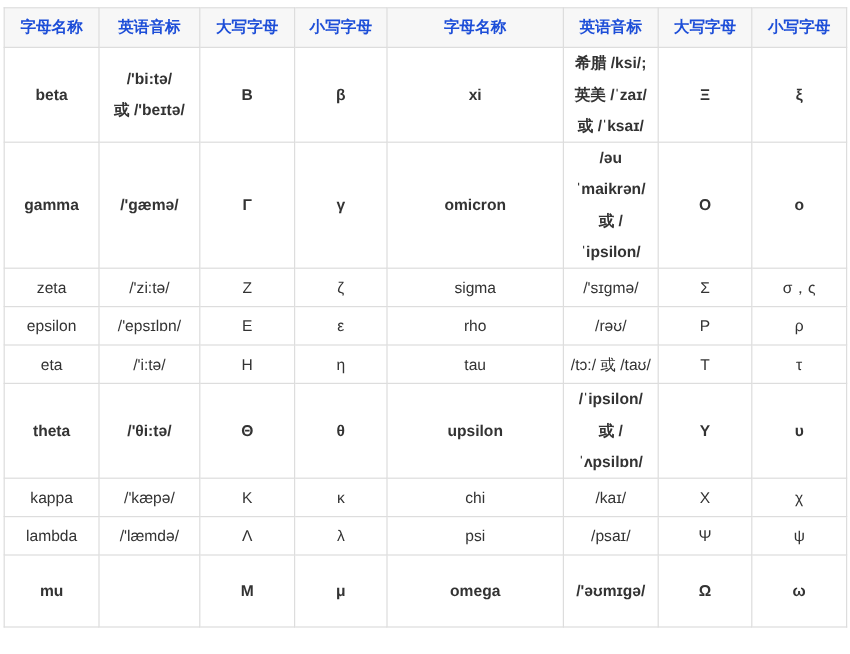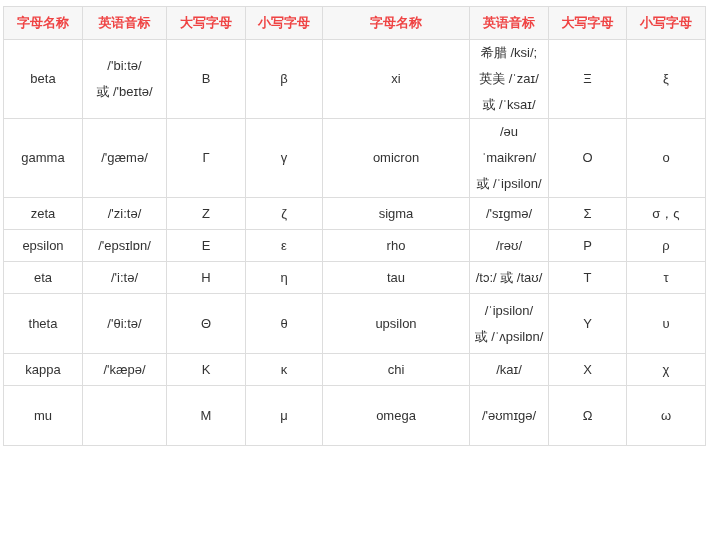--- a/index.html
+++ b/index.html
@@ -10,25 +10,25 @@
     border-collapse: collapse; table-layout: fixed;
     width: 702px;
     font-size: 13px;
   }
   table.greek th, table.greek td {
     border: 1px solid #dddddd;
     text-align: center; vertical-align: middle;
     padding: 0 4px; line-height: 26px;
   }
   table.greek th {
-    background: #f7f7f7; font-weight: bold; color: #ef4444;
+    background: #f7f7f7; font-weight: bold; color: #1d4ed8;
     font-size: 13px; height: 32px;
   }
   table.greek tr.single td { height: 31px; }
-  table.greek tr.double td { height: 59px; }
+  table.greek tr.double td { height: 59px; font-weight: bold; }
   .line { display: block; line-height: 26px; }
 </style>
 </head>
 <body>
 
 <table class="greek">
   <colgroup>
     <col style="width:79px">
       <col style="width:84px">
       <col style="width:79px">
@@ -146,20 +146,34 @@
         </td>
         <td>Κ</td>
         <td>κ</td>
         <td>chi</td>
         <td>
           <span class="line">/kaɪ/</span>
         </td>
         <td>Χ</td>
         <td>χ</td>
       </tr>
+      <tr class="single">
+        <td>lambda</td>
+        <td>
+          <span class="line">/'læmdə/</span>
+        </td>
+        <td>Λ</td>
+        <td>λ</td>
+        <td>psi</td>
+        <td>
+          <span class="line">/psaɪ/</span>
+        </td>
+        <td>Ψ</td>
+        <td>ψ</td>
+      </tr>
       <tr class="double">
         <td>mu</td>
         <td></td>
         <td>Μ</td>
         <td>μ</td>
         <td>omega</td>
         <td>
           <span class="line">/'əʊmɪɡə/</span>
         </td>
         <td>Ω</td>

